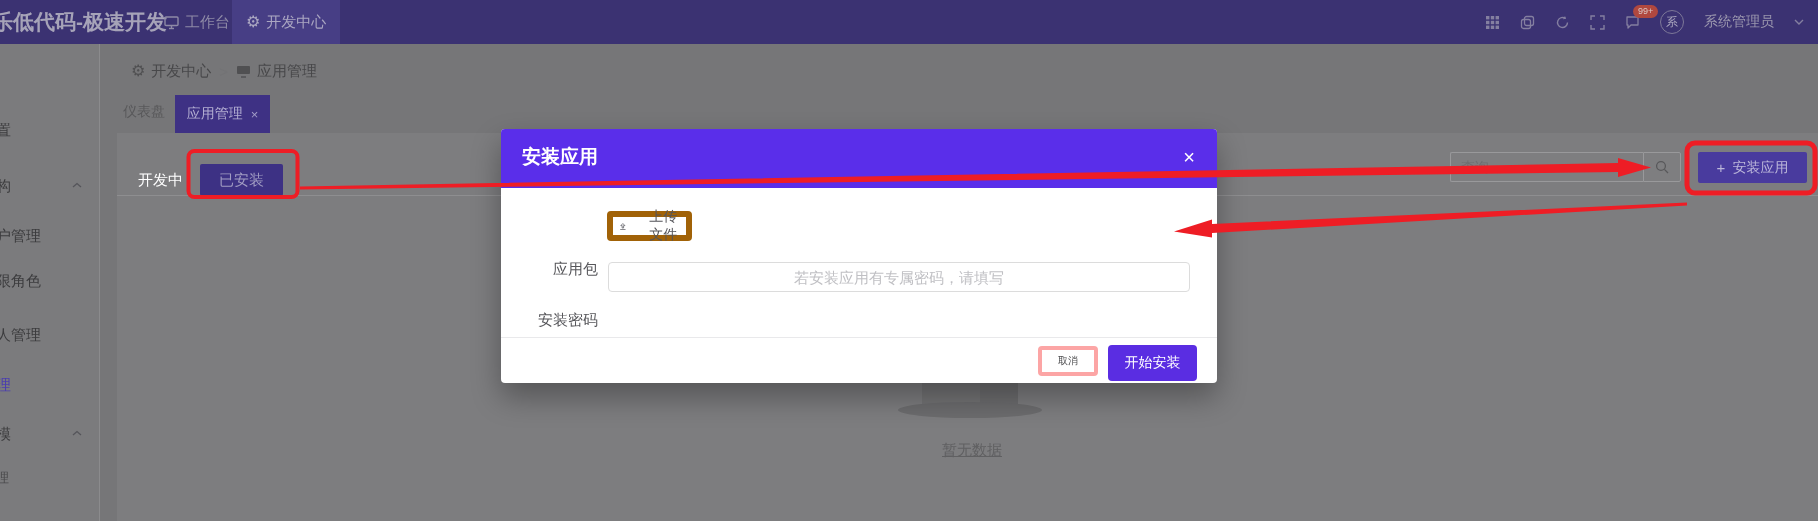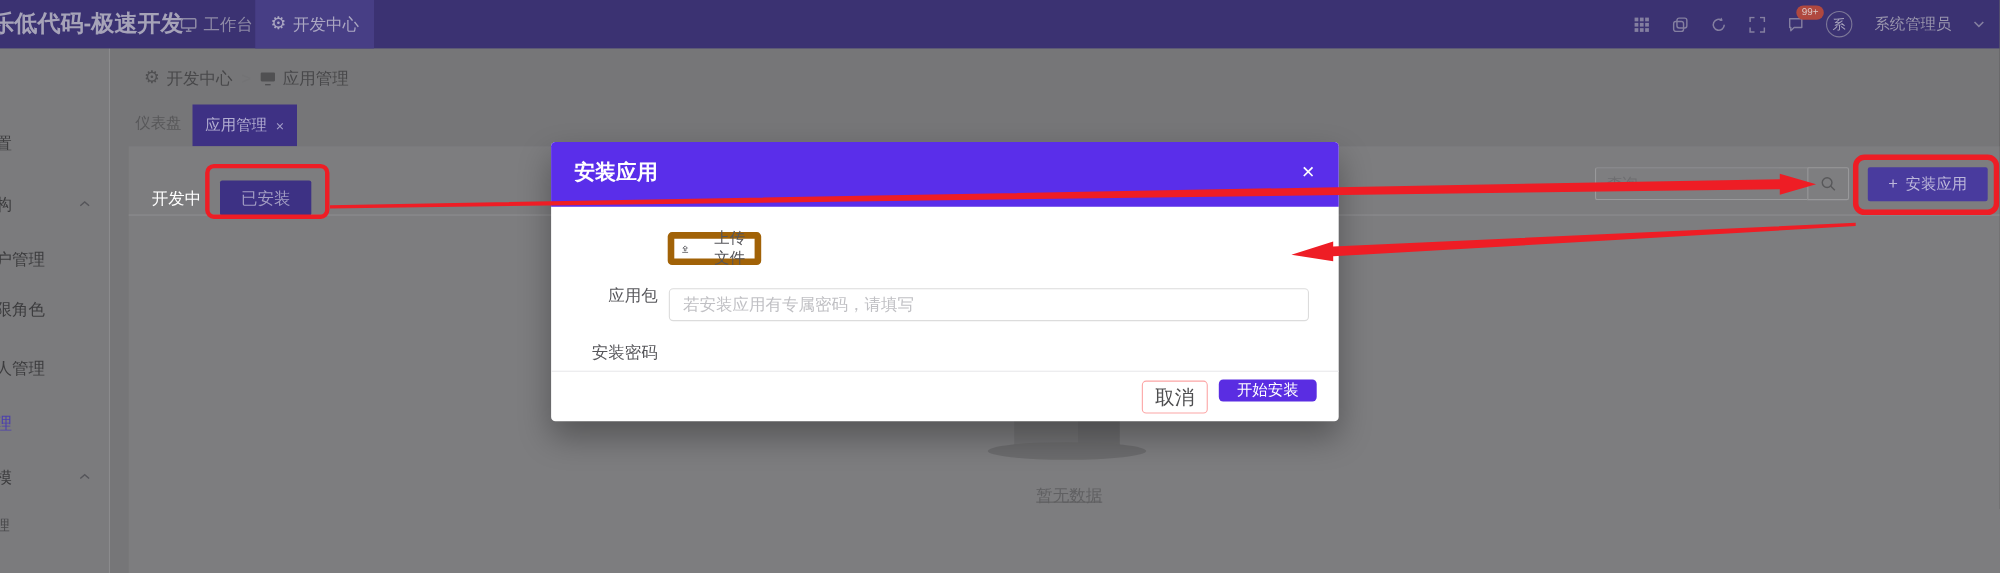--- a/index.html
+++ b/index.html
@@ -58,26 +58,26 @@
 
   
   .modal{position:absolute;left:501px;top:129px;width:716px;height:254px;background:#fff;border-radius:4px;box-shadow:0 14px 30px rgba(0,0,0,.32);z-index:10;}
   .modal-head{position:absolute;left:0;top:0;width:100%;height:59px;background:#5a2eea;border-radius:4px 4px 0 0;}
   .modal-title{position:absolute;left:21px;top:15px;font-size:19px;font-weight:600;color:#ffffff;}
   .modal-close{position:absolute;right:22px;top:14px;font-size:20px;color:#ffffff;cursor:pointer;line-height:1.4;}
   .form-label{position:absolute;width:97px;text-align:right;font-size:15px;color:#56565a;margin-top:42px;}
   .lbl1{left:0;top:89px;}
   .lbl2{left:0;top:140px;}
   .upload-btn{position:absolute;left:106px;top:82px;width:85px;height:30px;background:#fff;border:6px solid #a16207;border-radius:4px;color:#55555a;font-size:14px;display:flex;align-items:center;justify-content:center;gap:20px;cursor:pointer;}
-  .pw-input{position:absolute;left:107px;top:133px;width:582px;height:30px;border:1px solid #dcdcdc;border-radius:4px;padding:4px 12px;font-size:15px;color:#333;outline:none;}
+  .pw-input{position:absolute;left:107px;top:133px;width:582px;height:30px;border:1px solid #dcdcdc;border-radius:4px;padding:4px 12px;font-size:15px;color:#333;outline:none;text-align:center;}
   .pw-input::placeholder{color:#c0c0c4;}
   .helper{position:absolute;left:107px;top:167px;font-size:15px;color:#919194;}
   .modal-foot{position:absolute;left:0;top:208px;width:100%;height:46px;border-top:1px solid #e9e9eb;}
-  .btn-cancel{position:absolute;right:119px;top:8px;width:60px;height:30px;background:#fff;border:1px solid #fca5a5;border-radius:4px;font-size:18px;color:#4e4e50;cursor:pointer;}
-  .btn-confirm{position:absolute;right:20px;top:7px;width:89px;height:20px;background:#5a2de2;border:none;border-radius:4px;font-size:14px;color:#fff;cursor:pointer;}
+  .btn-cancel{position:absolute;right:119px;top:8px;width:60px;height:30px;background:#fff;border:4px solid #fca5a5;border-radius:4px;font-size:10px;color:#4e4e50;cursor:pointer;}
+  .btn-confirm{position:absolute;right:20px;top:7px;width:89px;height:36px;background:#5a2de2;border:none;border-radius:4px;font-size:14px;color:#fff;cursor:pointer;}
 
   
   .annot{position:absolute;left:0;top:0;z-index:20;pointer-events:none;}
 </style>
 </head>
 <body>
 
 <div class="canvas">
 
   <div class="topnav">

